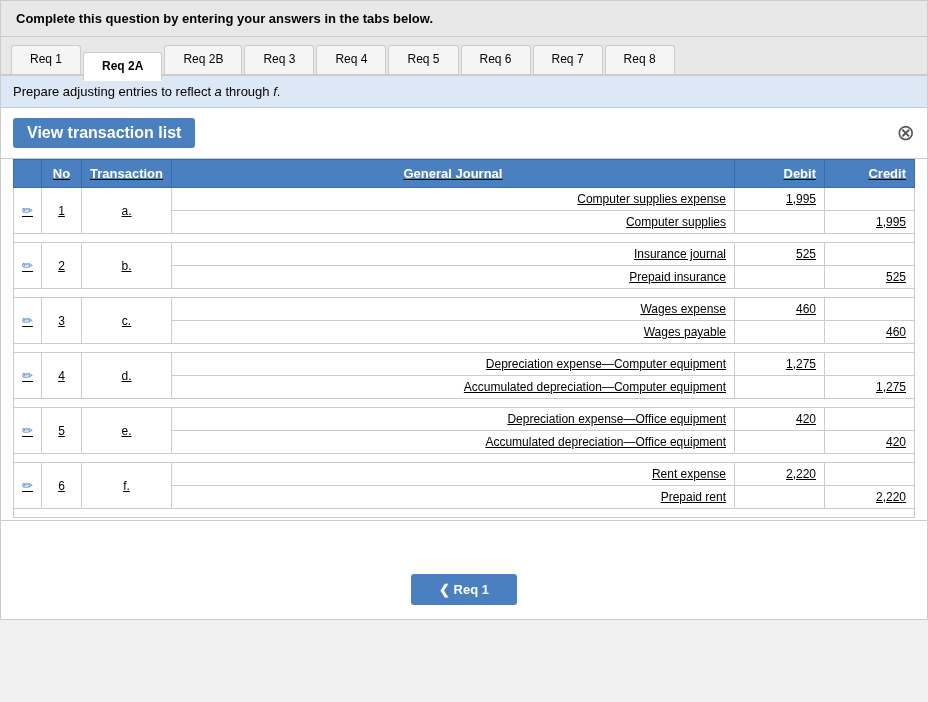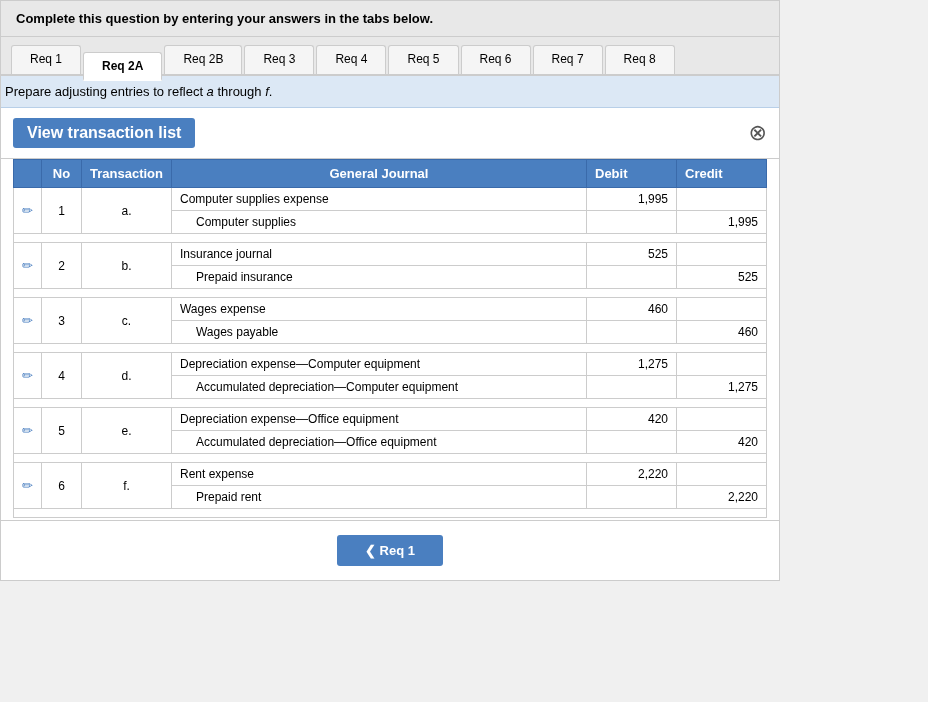--- a/index.html
+++ b/index.html
@@ -1,18 +1,18 @@
 <!DOCTYPE html>
 <html><head>
   <meta charset="utf-8">
   <style>
     * { box-sizing: border-box; margin: 0; padding: 0; }
     body { font-family: Arial, sans-serif; font-size: 13px; background: #f0f0f0; }
 
-    .container { width: 780px; background: #fff; border: 1px solid #ccc; }
+    .container { width: 928px; background: #fff; border: 1px solid #ccc; }
 
     .header-banner {
       background: #e8e8e8;
       padding: 10px 15px;
       font-weight: bold;
       font-size: 13px;
       border-bottom: 1px solid #ccc;
     }
 
     .tabs-bar {
@@ -39,21 +39,21 @@
       background: #fff;
       border-bottom: 2px solid #fff;
       font-weight: bold;
       position: relative;
       top: 7px;
       z-index: 1;
     }
 
     .instruction-bar {
       background: #dce8f5;
-      padding: 8px 4px;
+      padding: 8px 12px;
       font-size: 13px;
       border-bottom: 1px solid #b8cfe8;
     }
 
     .toolbar {
       display: flex;
       align-items: center;
       padding: 10px 12px;
       gap: 8px;
       background: #fff;
@@ -88,32 +88,32 @@
       background: #4a7fc0;
       color: #fff;
       padding: 6px 8px;
       text-align: left;
       font-size: 13px;
       font-weight: bold;
       border: 1px solid #3a6aaa;
     }
 
     thead th.center { text-align: center; }
-    thead th.right { text-align: left; }
+    thead th.right { text-align: right; }
 
     tbody td {
       border: 1px solid #ccc;
       padding: 4px 8px;
       font-size: 12px;
       background: #fff;
     }
 
     .td-no { width: 40px; text-align: center; }
     .td-trans { width: 80px; text-align: center; }
-    .td-journal { text-align: left; }
+    .td-journal { text-align: right; }
     .td-debit { width: 90px; text-align: right; }
     .td-credit { width: 90px; text-align: right; }
     .td-edit { width: 28px; text-align: center; border-right: none; padding: 0; }
 
     .edit-icon {
       color: #4a7fc0;
       font-size: 13px;
       cursor: pointer;
     }
 
@@ -135,23 +135,24 @@
 
     .btn-nav {
       background: #4a7fc0;
       color: #fff;
       border: none;
       padding: 8px 28px;
       border-radius: 3px;
       cursor: pointer;
       font-size: 13px;
       font-weight: bold;
-    }
-
-    .table-wrapper { padding: 0 12px 2px 12px; }
+      margin-top: 39px;
+    }
+
+    .table-wrapper { padding: 0 12px 2px 12px; text-decoration: underline; }
   </style>
 </head>
 <body>
 
 <div class="container">
 
   <div class="header-banner">
     <span>Complete this question by entering your answers in the tabs below.</span>
   </div>
 

